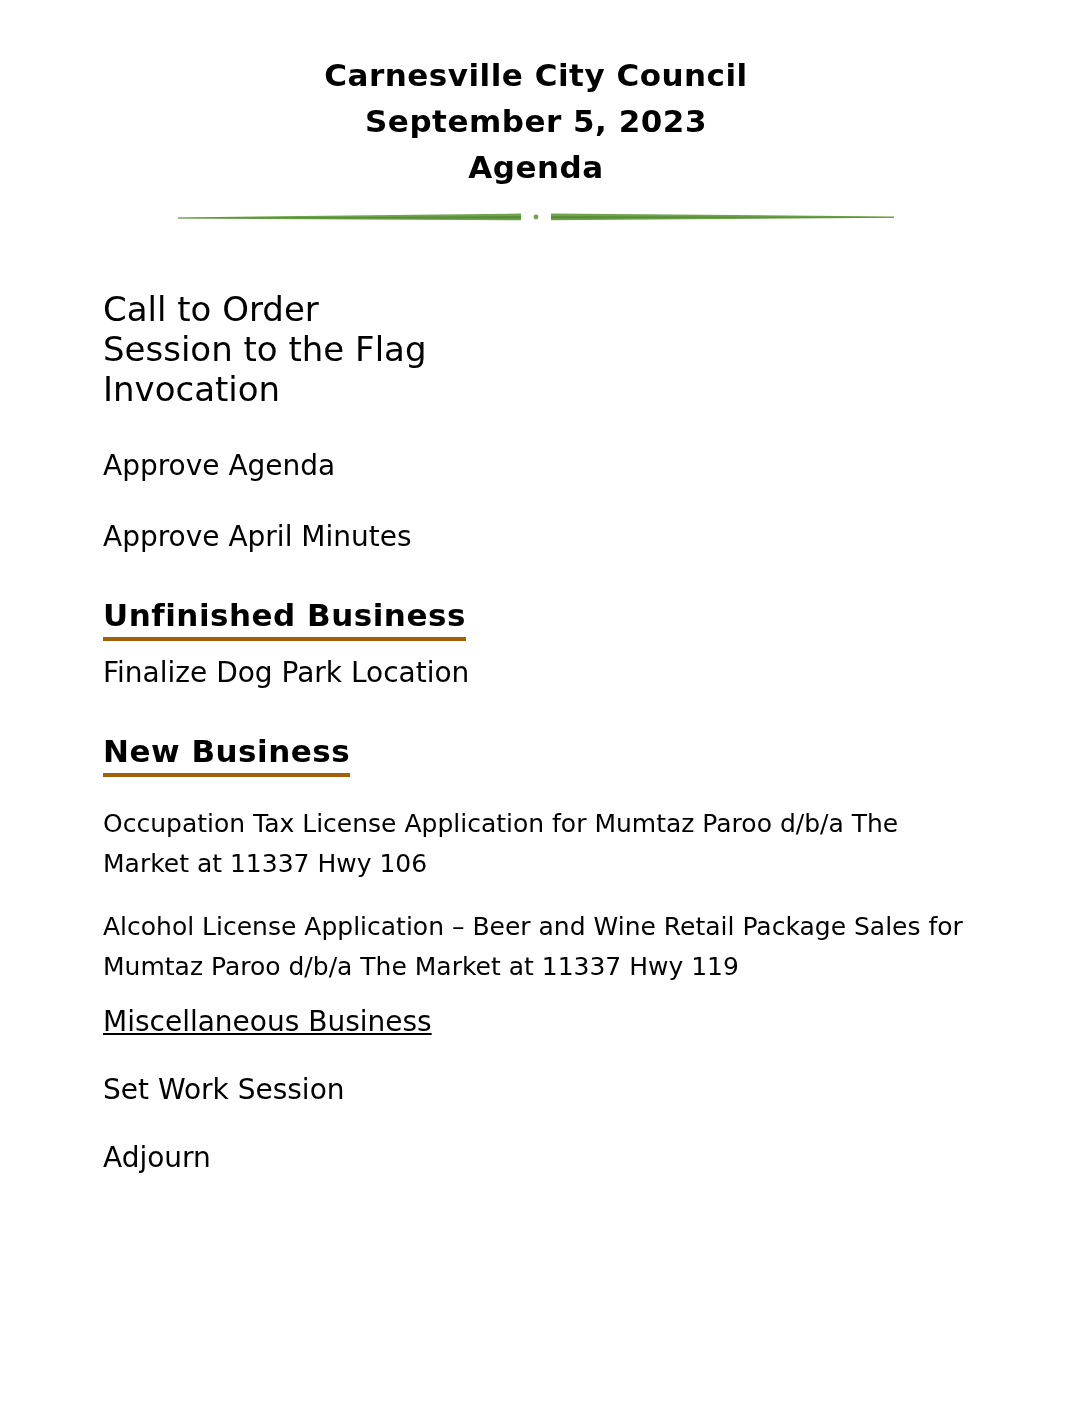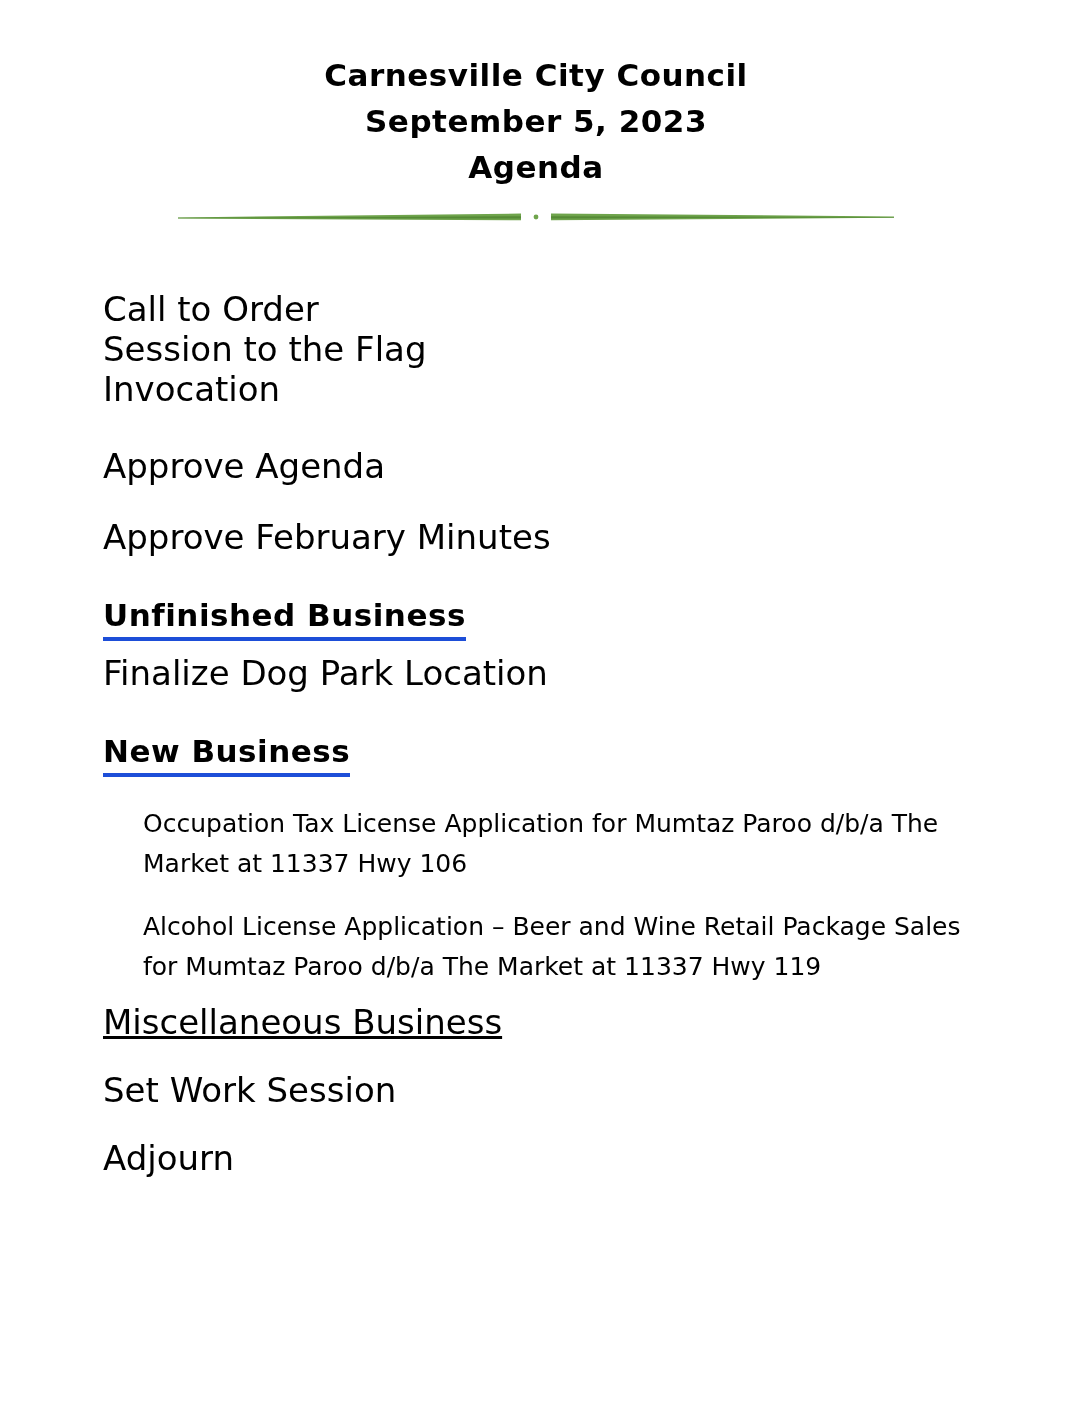--- a/index.html
+++ b/index.html
@@ -34,44 +34,43 @@
   .divider-wrap svg {
     display: inline-block;
     vertical-align: top;
   }
   .opening-block {
     margin-top: 58px;
     font-size: 34px;
     line-height: 40px;
   }
   .body-item {
-    font-size: 34px;
+    font-size: 28px;
     line-height: 40px;
   }
   .approve-agenda   { margin-top: 37px; }
   .approve-minutes  { margin-top: 31px; }
   .section-heading {
     margin-top: 33px;
     font-size: 31px;
     line-height: 50px;
     font-weight: 700;
     letter-spacing: 0.5px;
   }
   .section-heading span {
     display: inline-block;
-    border-bottom: 4px solid #1d4ed8;
+    border-bottom: 4px solid #a16207;
     padding-bottom: 1px;
     line-height: 42px;
   }
   .finalize         { margin-top: 12px; }
   .para {
     font-size: 25px;
     line-height: 40px;
     max-width: 905px;
-    margin-left: 40px;
   }
   .occupation       { margin-top: 27px; }
   .alcohol          { margin-top: 23px; }
   .misc             { margin-top: 15px; text-decoration: underline; }
   .setwork          { margin-top: 28px; }
   .adjourn          { margin-top: 28px; }
 </style>
 </head>
 <body>
 
@@ -95,21 +94,21 @@
     </div>
 
     <div class="opening-block">
       <div>Call to Order</div>
       <div>Session to the Flag</div>
       <div>Invocation</div>
     </div>
 
     <div class="body-item approve-agenda">Approve Agenda</div>
 
-    <div class="body-item approve-minutes">Approve February Minutes</div>
+    <div class="body-item approve-minutes">Approve April Minutes</div>
 
     <div class="section-heading">
       <span>Unfinished Business</span>
     </div>
 
     <div class="body-item finalize">Finalize Dog Park Location</div>
 
     <div class="section-heading">
       <span>New Business</span>
     </div>

